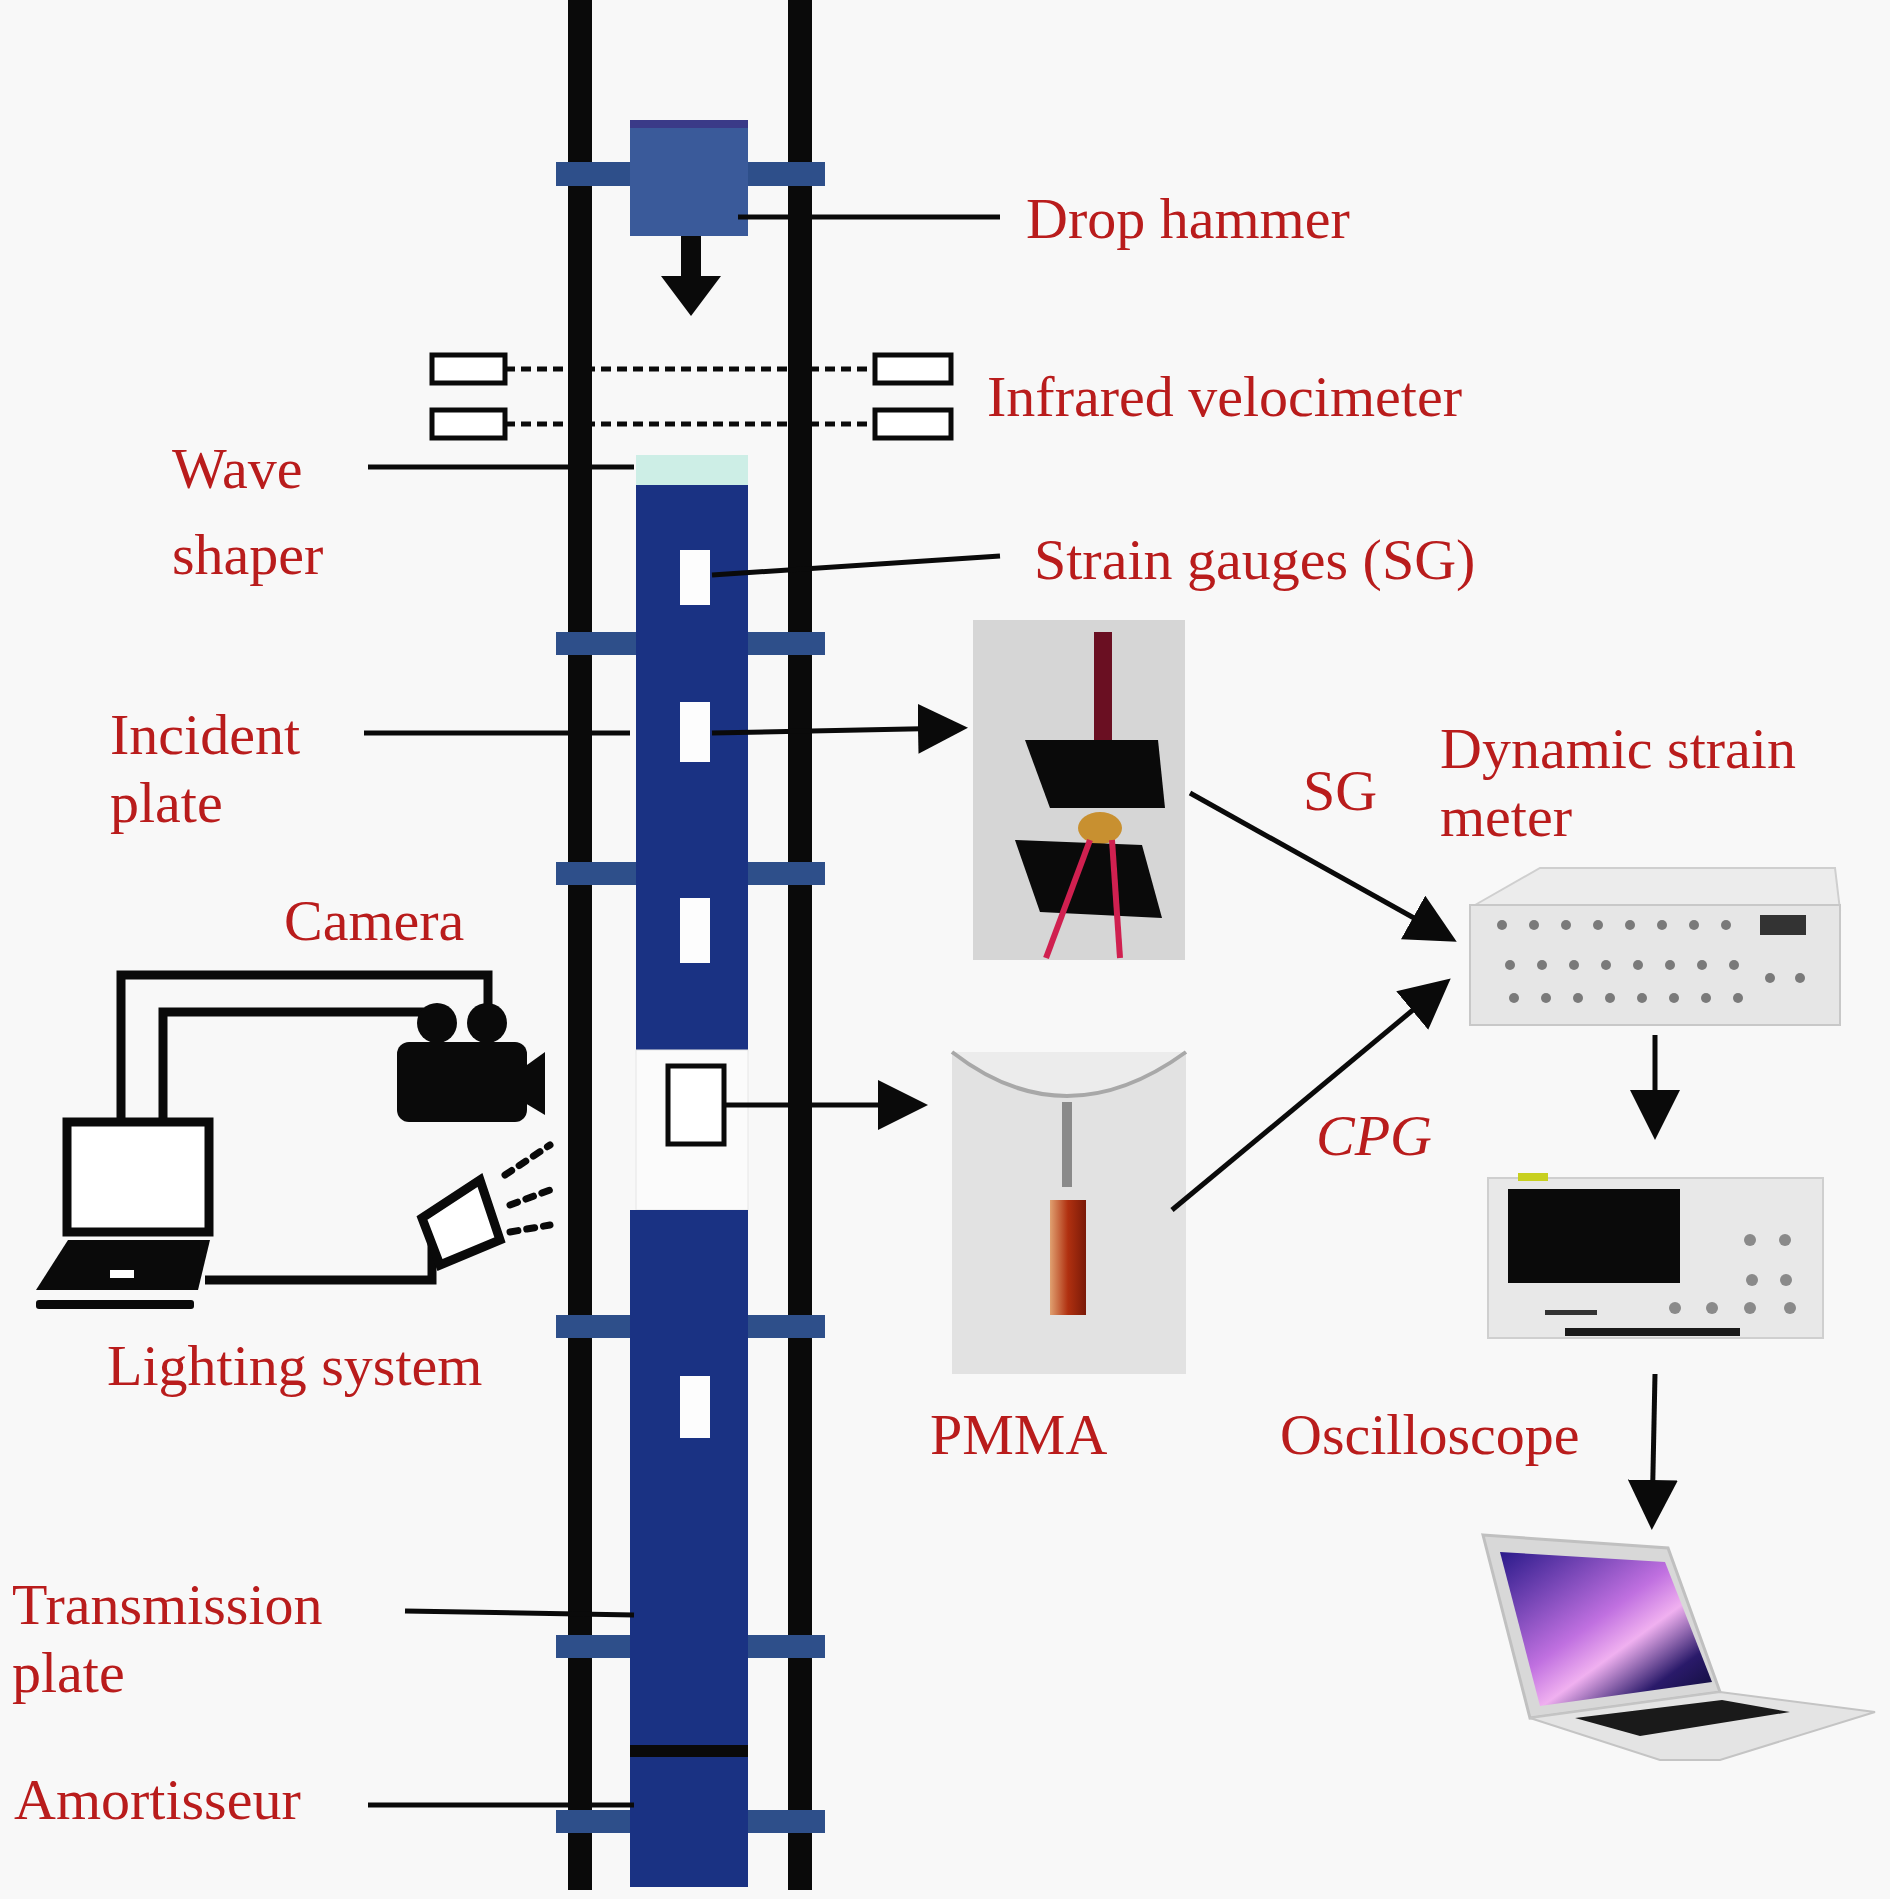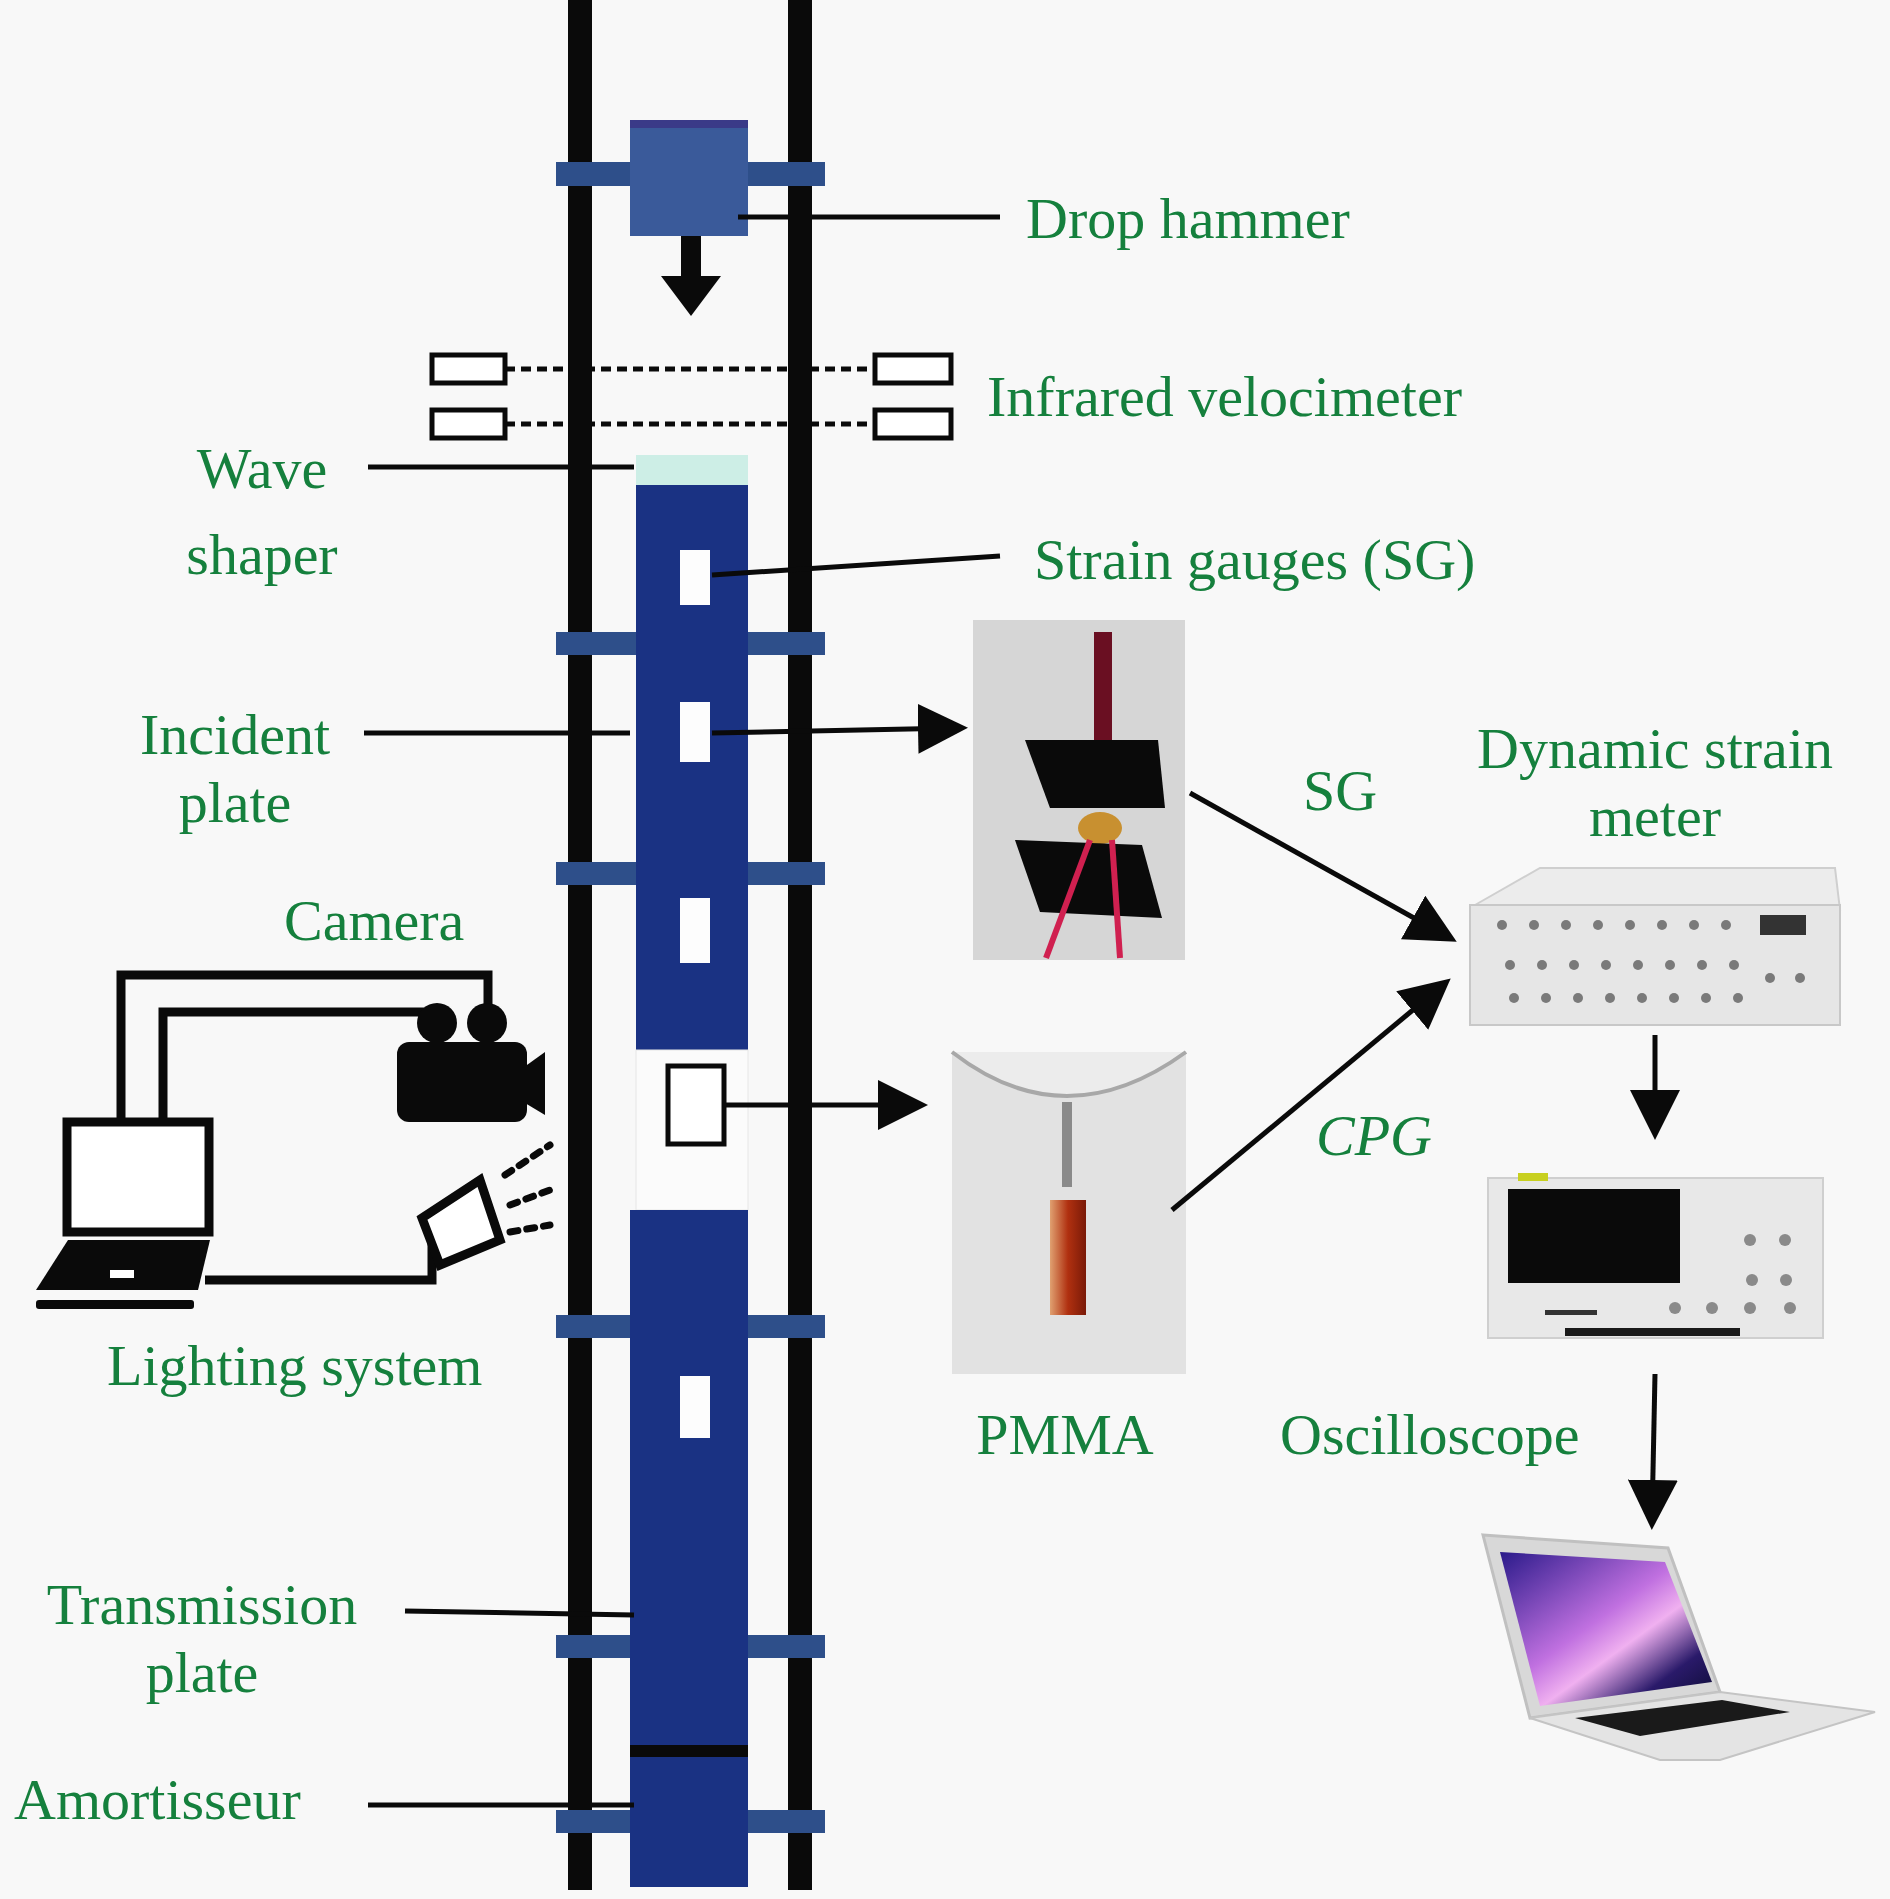--- a/index.html
+++ b/index.html
@@ -1,19 +1,19 @@
 <!DOCTYPE html>
 <html><head>
 <meta charset="utf-8">
 <style>
   html, body { margin: 0; padding: 0; background: #f8f8f8; }
   body { width: 1890px; height: 1899px; position: relative; overflow: hidden; font-family: "Liberation Serif", "DejaVu Serif", serif; }
   #stage { position: absolute; left: 0; top: 0; width: 1890px; height: 1899px; }
-  .label { position: absolute; color: #15803d; font-size: 58px; line-height: 66px; white-space: nowrap; }
-  .label.center { text-align: center; }
+  .label { position: absolute; color: #b91c1c; font-size: 58px; line-height: 66px; white-space: nowrap; }
+  .label.center { }
 </style>
 </head>
 <body>
 
 <div id="stage">
 <svg width="1890" height="1899" viewBox="0 0 1890 1899" xmlns="http://www.w3.org/2000/svg" style="position:absolute;left:0;top:0;">
   <defs>
     <marker id="arrowHead" markerWidth="10" markerHeight="10" refX="8" refY="5" orient="auto" markerUnits="strokeWidth">
       <path d="M0,0 L10,5 L0,10 z" fill="#0a0a0a"></path>
     </marker>

